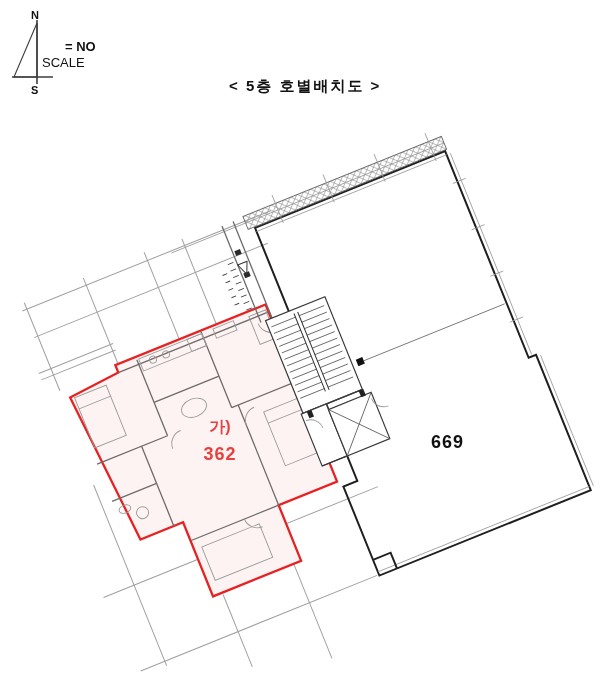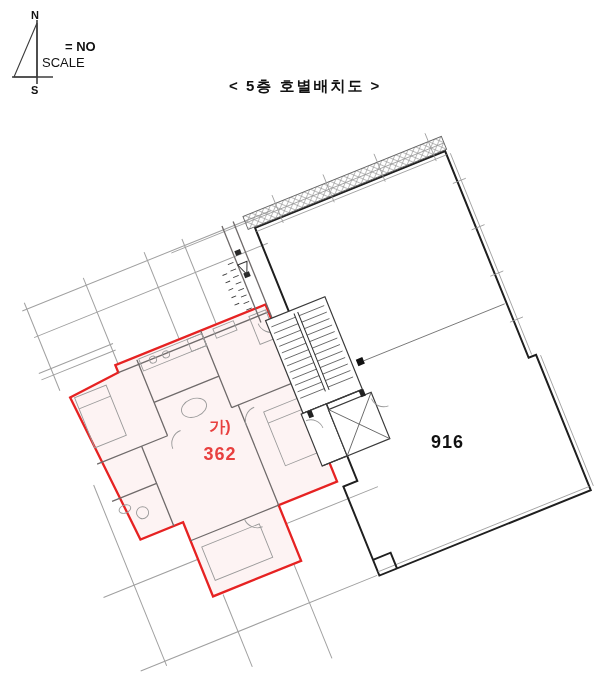--- a/index.html
+++ b/index.html
@@ -163,15 +163,15 @@
   <div class="lbl lbl-scale">SCALE</div>
   <div class="lbl lbl-s">S</div>
 
   <div class="lbl lbl-title">&lt; 5층 호별배치도  &gt;</div>
 
   <div class="lbl lbl-501">
     <div class="tag">가)</div>
     <div class="num">362</div>
   </div>
 
-  <div class="lbl lbl-502">916</div>
+  <div class="lbl lbl-502">669</div>
 
 </div>
 
 </body></html>

